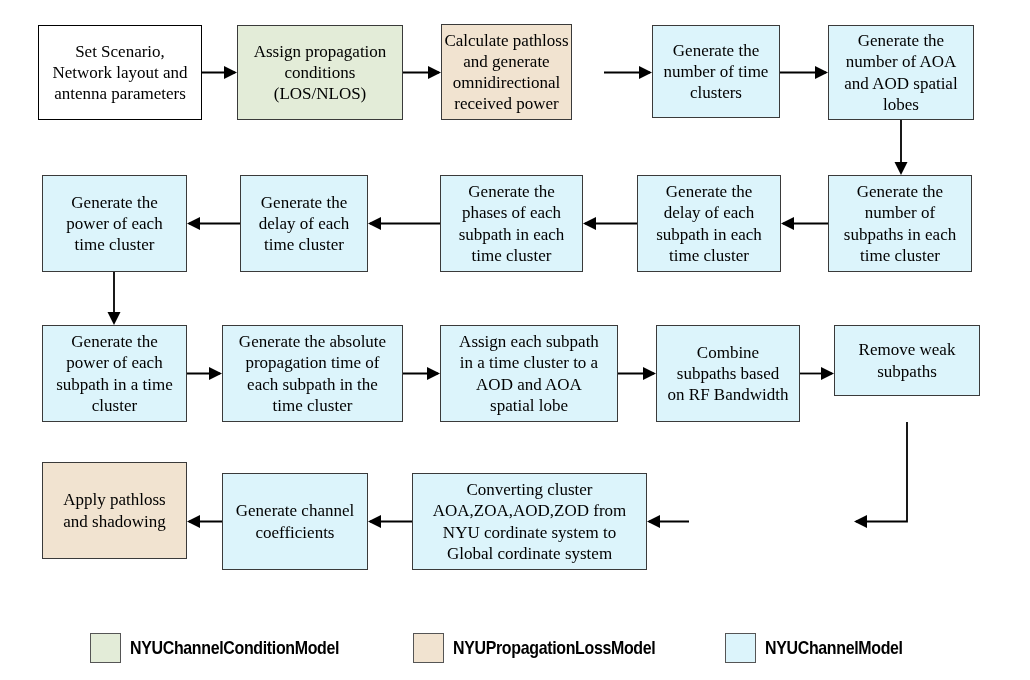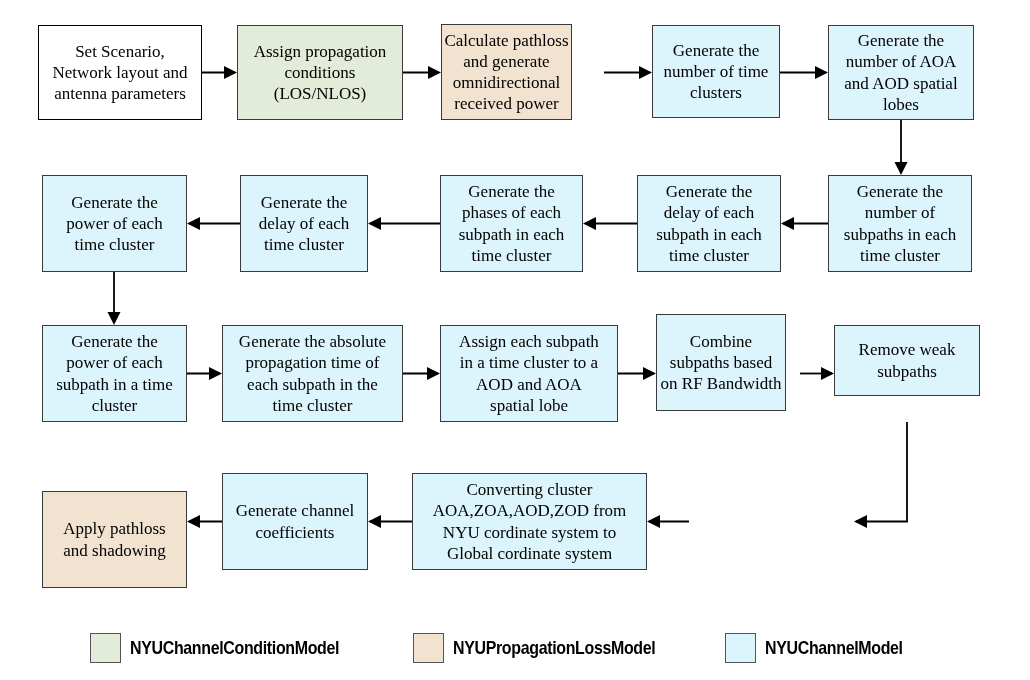--- a/index.html
+++ b/index.html
@@ -109,41 +109,41 @@
 propagation time of
 each subpath in the
 time cluster</span>
   </div>
   <div class="node channel" style="left:440px;top:325px;width:178px;height:97px">
     <span class="lbl">Assign each subpath
 in a time cluster to a
 AOD and AOA
 spatial lobe</span>
   </div>
-  <div class="node channel" style="left:656px;top:314px;width:130px;height:97px">
+  <div class="node channel" style="left:656px;top:325px;width:144px;height:97px">
     <span class="lbl">Combine
 subpaths based
 on RF Bandwidth</span>
   </div>
   <div class="node channel" style="left:834px;top:325px;width:146px;height:71px">
     <span class="lbl">Remove weak
 subpaths</span>
   </div>
 
   <div class="node channel" style="left:412px;top:473px;width:235px;height:97px">
     <span class="lbl">Converting cluster
 AOA,ZOA,AOD,ZOD from
 NYU cordinate system to
 Global cordinate system</span>
   </div>
   <div class="node channel" style="left:222px;top:473px;width:146px;height:97px">
     <span class="lbl">Generate channel
 coefficients</span>
   </div>
-  <div class="node loss" style="left:42px;top:491px;width:145px;height:97px">
+  <div class="node loss" style="left:42px;top:462px;width:145px;height:97px">
     <span class="lbl">Apply pathloss
 and shadowing</span>
   </div>
 
   <svg class="arrows" width="1030" height="680" viewBox="0 0 1030 680">
     <defs>
       <marker id="ah" viewBox="0 0 10 10" refX="8.5" refY="5" markerWidth="7.5" markerHeight="7.5" orient="auto-start-reverse">
         <path d="M0,0 L10,5 L0,10 z" fill="#000"></path>
       </marker>
     </defs>

